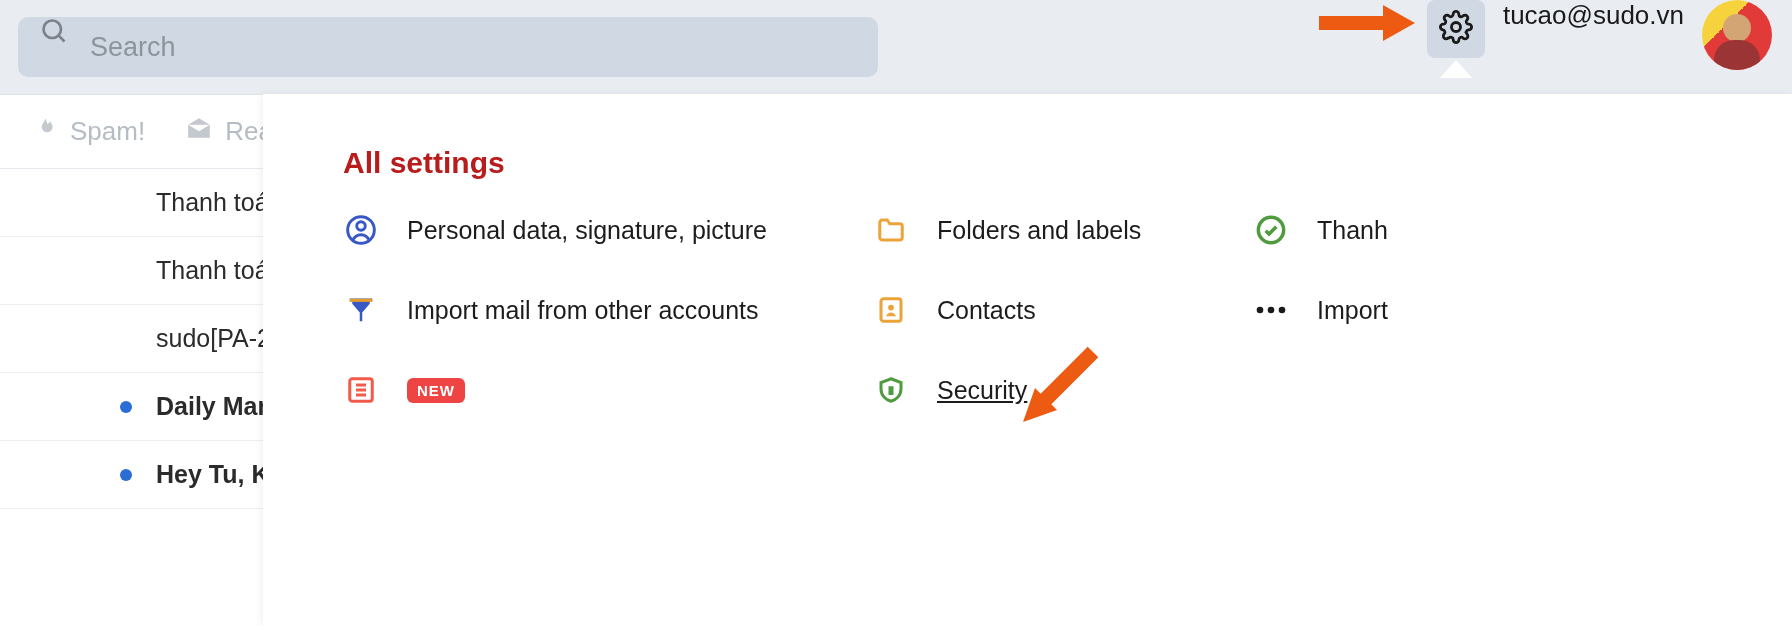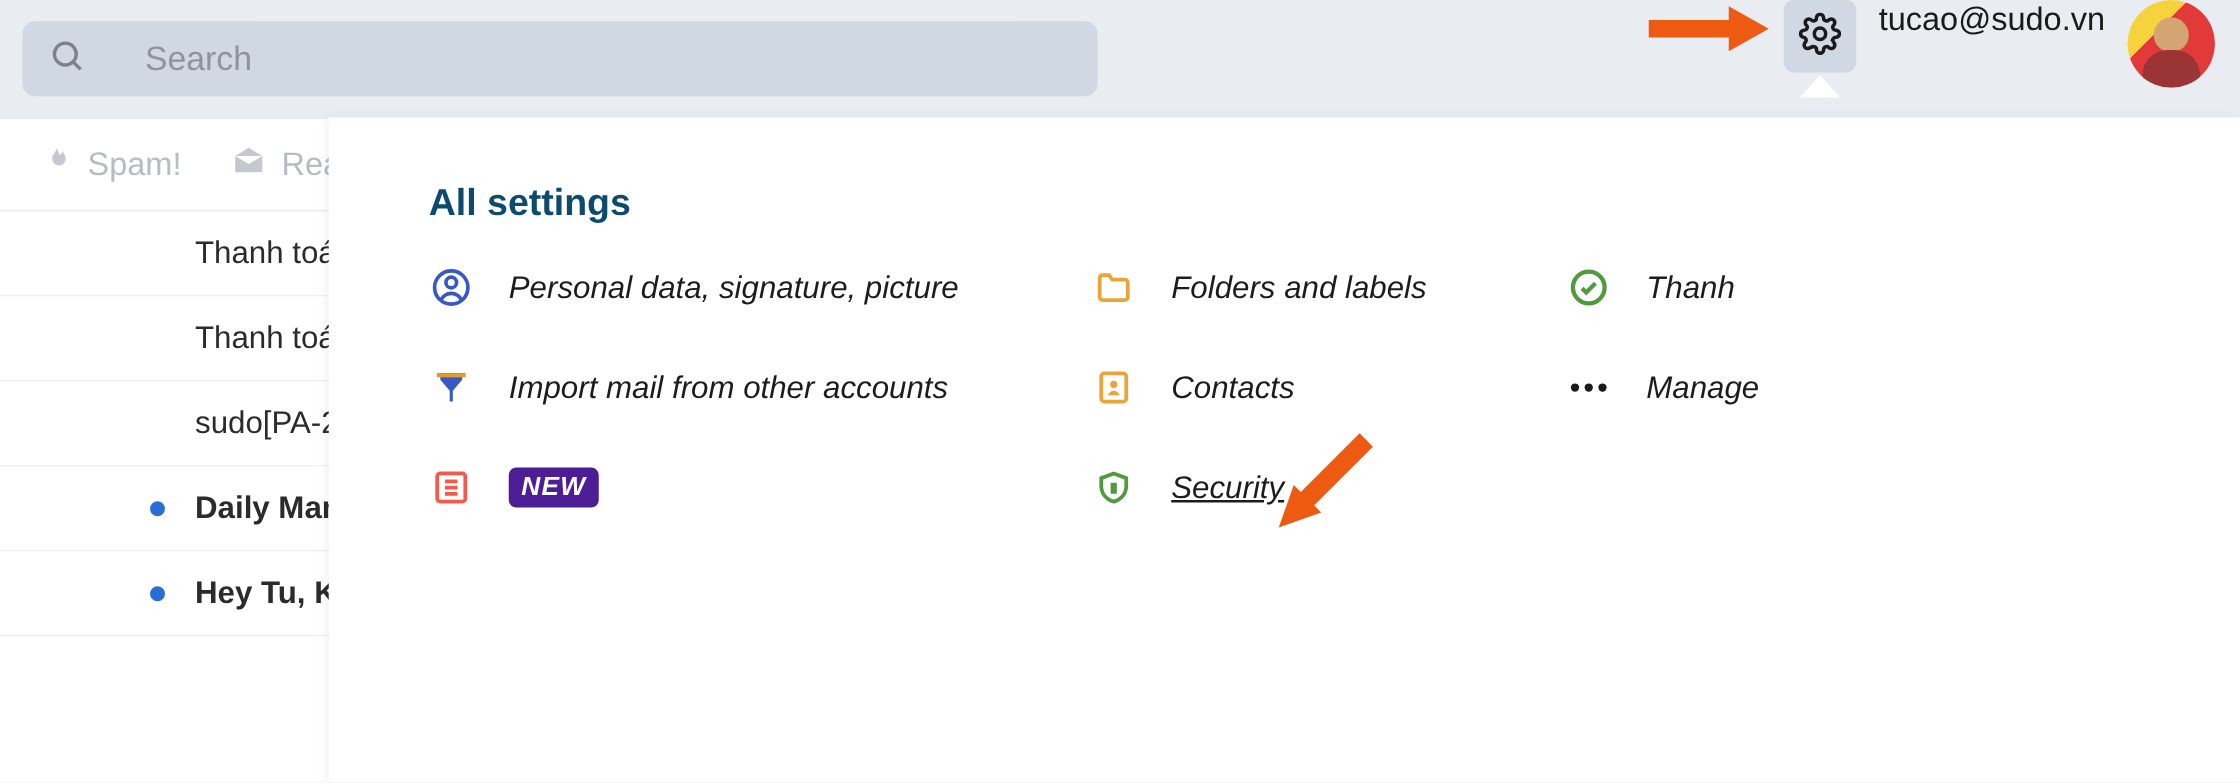--- a/index.html
+++ b/index.html
@@ -15,27 +15,25 @@
     
     .topbar {
       height: 94px;
       display: flex;
       align-items: center;
       padding: 0 30px 0 18px;
       position: relative;
     }
     .search-box {
       display: flex;
-      align-items: center;
       background: #d0d8e3;
       border-radius: 10px;
       height: 60px;
       width: 860px;
       padding: 0 22px;
-      gap: 26px;
     }
     .search-box svg { flex-shrink: 0; }
     .search-input {
       border: none;
       background: transparent;
       font-size: 27px;
       color: #626468;
       margin-left: 22px;
       outline: none;
       width: 100%;
@@ -163,54 +161,53 @@
       top: 94px;
       right: 0;
       height: 532px;
       background: #ffffff;
       box-shadow: -2px 0 8px rgba(0,0,0,.06);
       padding: 52px 60px 0 80px;
     }
     .settings-title {
       font-size: 30px;
       font-weight: 700;
-      color: #0c4a6e;
+      color: #b91c1c;
       margin-bottom: 32px;
     }
     .settings-cols {
       display: flex;
       gap: 30px;
     }
     .settings-col { display:flex; flex-direction:column; gap: 44px; }
     .col1 { width: 500px; }
     .col2 { width: 350px; }
     .col3 { width: 250px; }
     .settings-item {
       display: flex;
       align-items: center;
       gap: 28px;
       font-size: 25px;
       color: #1c1c1c;
       cursor: pointer;
       position: relative;
-      font-style: italic;
     }
     .settings-item .ico {
       width: 36px;
       height: 36px;
       display: flex;
       align-items: center;
       justify-content: center;
       flex-shrink: 0;
     }
     .settings-item.underline span.lbl { text-decoration: underline; }
     .new-badge {
-      background: #4c1d95;
+      background: #ef4444;
       color: #fff;
-      font-size: 21px;
+      font-size: 15px;
       font-weight: 700;
       padding: 4px 10px;
       border-radius: 6px;
       letter-spacing: 1px;
       text-align: center;
     }
     .diag-arrow {
       position: absolute;
       left: 750px;
       top: 248px;
@@ -376,21 +373,21 @@
         <span class="lbl">Thanh</span>
       </div>
       <div class="settings-item">
         <span class="ico">
           <svg width="32" height="12" viewBox="0 0 32 12">
             <circle cx="5" cy="6" r="3.3" fill="#1a1a1a"></circle>
             <circle cx="16" cy="6" r="3.3" fill="#1a1a1a"></circle>
             <circle cx="27" cy="6" r="3.3" fill="#1a1a1a"></circle>
           </svg>
         </span>
-        <span class="lbl">Manage</span>
+        <span class="lbl">Import</span>
       </div>
     </div>
   </div>
 
   <div class="diag-arrow">
     <svg width="90" height="90" viewBox="0 0 90 90">
       <line x1="80" y1="10" x2="26" y2="64" stroke="#ed5a12" stroke-width="15"></line>
       <polygon points="10,80 44,68 22,46" fill="#ed5a12"></polygon>
     </svg>
   </div>

